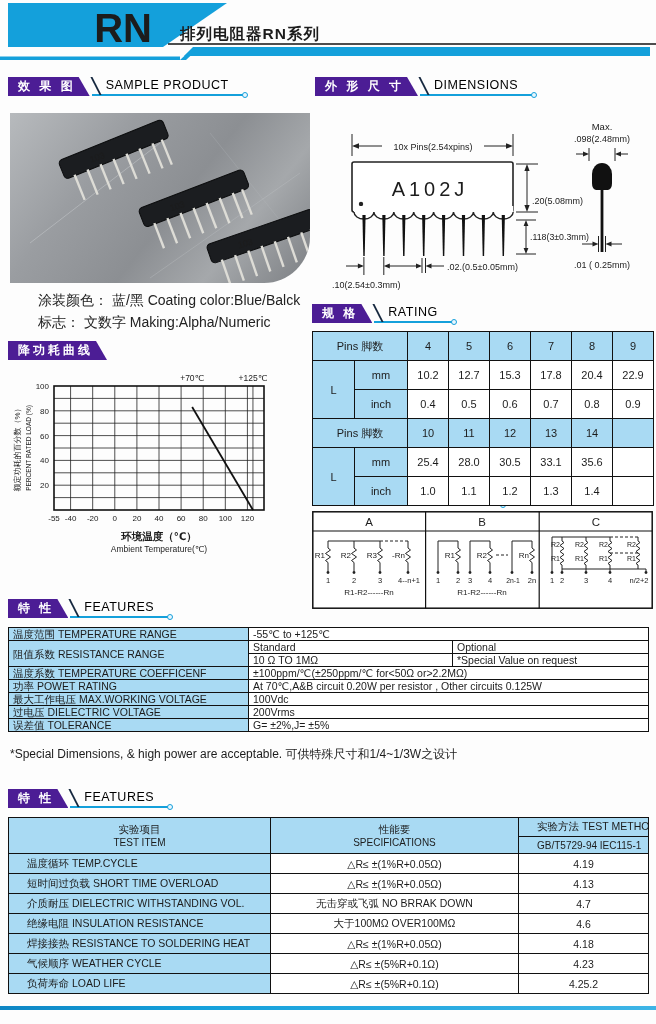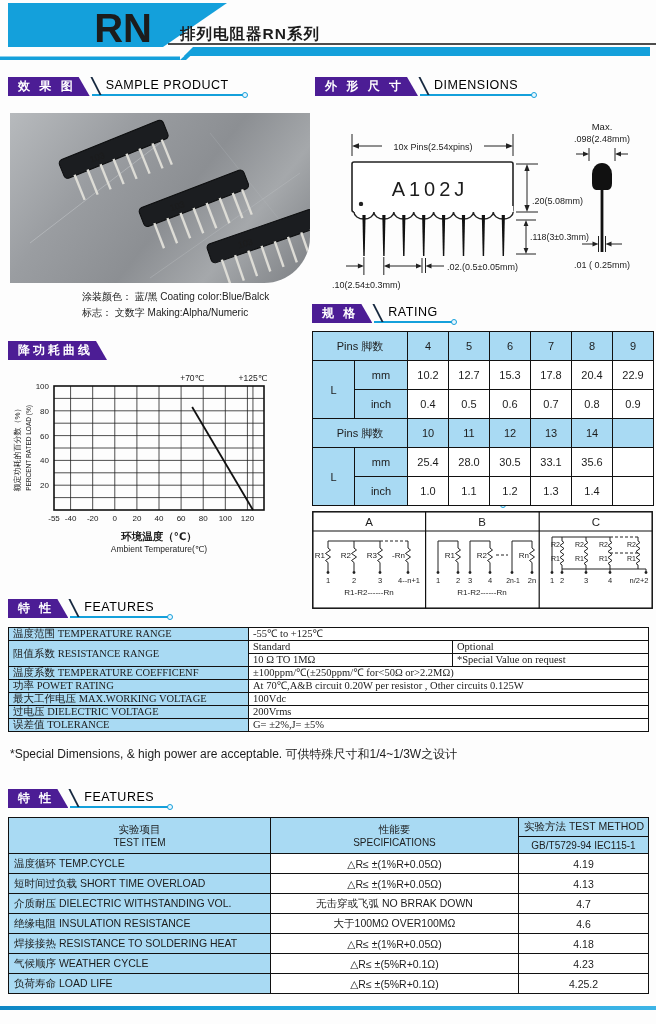--- a/index.html
+++ b/index.html
@@ -17,32 +17,32 @@
   }
   .sech .tail{position:relative;display:flex;align-items:center;border-bottom:2px solid #14a0db;
     padding:0 16px 1px 14px;margin-left:2px;}
   .sech .diag{position:absolute;left:3px;top:0;bottom:-1px;width:2px;background:#16283f;transform:skewX(27deg);}
   .sech .en{font-size:12.5px;color:#000000;letter-spacing:.5px;white-space:nowrap;}
   .sech .dot{position:absolute;right:-3px;bottom:-4px;width:4px;height:4px;border:1.5px solid #14a0db;
     border-radius:50%;background:#eaf6fd;}
   
   .photo{position:absolute;left:10px;top:113px;width:300px;height:170px;border-radius:0 0 46px 0;
     background:linear-gradient(128deg,#b7babd 0%,#9a9da1 30%,#8c8f93 55%,#a5a8ab 75%,#7c7f83 100%);overflow:hidden;}
-  .note-lines{position:absolute;left:38px;top:289px;font-size:10px;line-height:1.6;color:#222;margin-left:44px;}
+  .note-lines{position:absolute;left:38px;top:289px;font-size:14px;line-height:1.6;color:#222;}
   
   table{border-collapse:collapse;table-layout:fixed;background:#fff;}
   td{border:1px solid #111;overflow:hidden;white-space:nowrap;}
   .rtbl{width:341px;}
   .rtbl td{font-size:11px;text-align:center;height:20px;padding:4px 2px;}
   .rtbl .hd{background:#a9daf3;}
-  .ftbl{width:640px;font-family:Liberation Serif, serif;}
+  .ftbl{width:640px;}
   .ftbl td{font-size:10.5px;height:12px;padding:0 4px;text-align:left;line-height:12px;}
   .ftbl td.lab{background:#a9daf3;text-align:left;}
   .ttbl{width:640px;}
-  .ttbl td{font-size:10.5px;height:19px;padding:0 5px;text-align:center;}
+  .ttbl td{font-size:10.5px;height:19px;padding:0 18px;text-align:center;}
   .ttbl td.lab{background:#a9daf3;text-align:left;}
   .ttbl td.hd{background:#a9daf3;}
   .ttbl .h2l{font-size:10px;}
   .notetxt{position:absolute;left:10px;top:746px;font-size:12px;color:#1c1c1c;}
   .botrule{position:absolute;left:0;top:1006px;width:656px;height:3.5px;
     background:linear-gradient(to right,#0e86c4,#14a0db 30%,#3db4e6);}
   svg text{font-family:"Liberation Sans","DejaVu Sans",sans-serif;fill:#1c1c1c;}
 </style>
 </head>
 <body>

